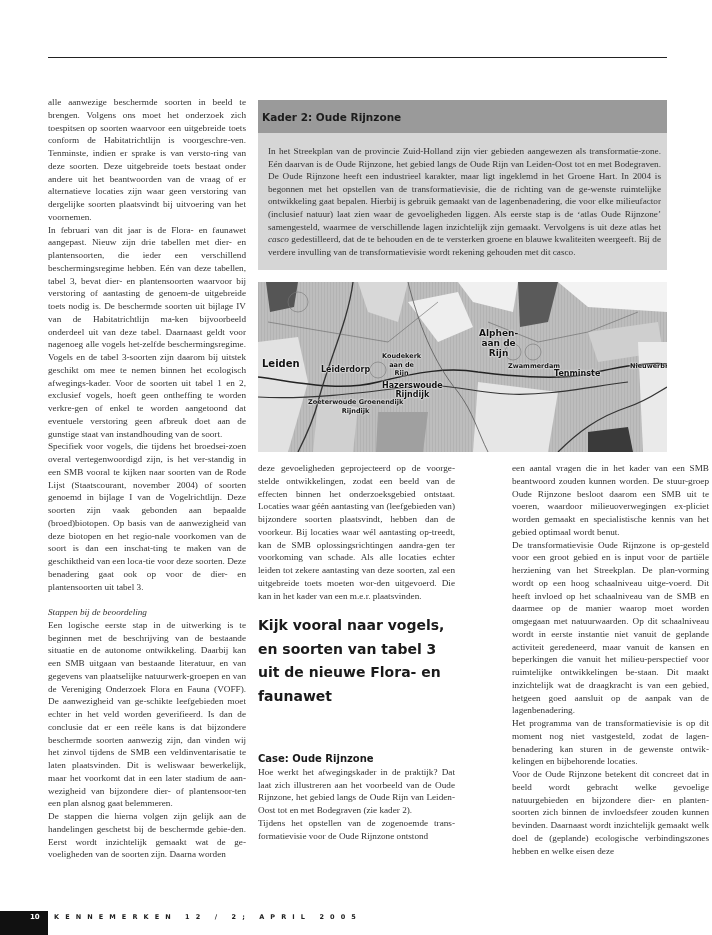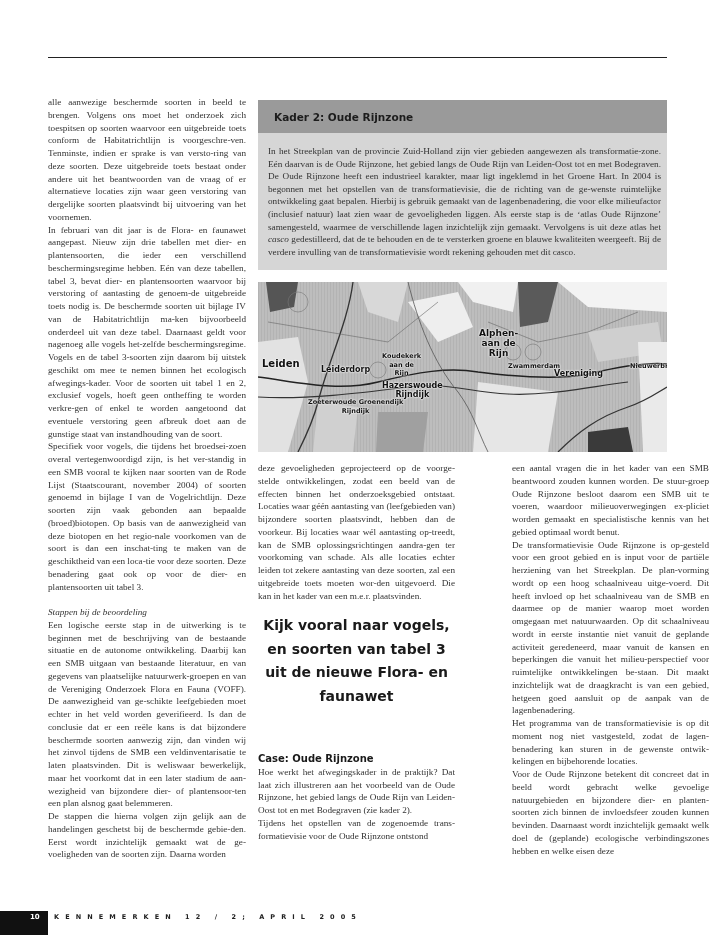--- a/index.html
+++ b/index.html
@@ -7,31 +7,31 @@
          font-family: "DejaVu Serif", "Liberation Serif", serif; color: #2a2a2a; }
   .top-rule { position: absolute; left: 48px; top: 57px; width: 619px; height: 1px; background: #222; }
   .col { position: absolute; font-size: 9.2px; line-height: 12.75px; text-align: justify; font-family: "Liberation Serif", serif; color: #333; }
   .col p { margin: 0; hyphens: manual; }
   .col .gap { height: 12.75px; }
   .col .sub { font-style: italic; }
   #col1 { left: 48px; top: 96px; width: 198px; }
   #col2 { left: 258px; top: 462px; width: 197px; }
   #col3 { left: 468px; top: 462px; width: 197px; margin-left: 44px; }
   .kader { position: absolute; left: 258px; top: 100px; width: 409px; }
-  .kader-head { background: #9a9a9a; height: 33px; padding: 0 16px; display: flex; align-items: center;
+  .kader-head { background: #9a9a9a; height: 33px; padding: 0 4px; display: flex; align-items: center;
                 font-family: "DejaVu Sans", sans-serif; font-weight: bold; font-size: 10.5px; color: #1c1c1c; }
   .kader-body { background: #d6d6d6; padding: 12px 6px 12px 10px; font-family: "Liberation Serif", serif;
                 font-size: 9.2px; line-height: 12.6px; text-align: justify; color: #333; height: 137px; box-sizing: border-box; }
   .kader-body em { font-style: italic; }
   .map { position: absolute; left: 258px; top: 282px; width: 409px; height: 170px; overflow: hidden; background: #b8b8b8; }
   .map svg { display: block; }
   .map-label { position: absolute; font-family: "DejaVu Sans", sans-serif; font-weight: bold; color: #111;
                font-size: 8px; line-height: 8.5px; text-align: center; white-space: pre-line;
                text-shadow: 0 0 2px #fff, 0 0 2px #fff; }
-  .pull { position: absolute; left: 258px; top: 614px; width: 197px; text-align: center;
+  .pull { position: absolute; left: 258px; top: 614px; width: 197px; text-align: left;
           font-family: "DejaVu Sans", sans-serif; font-weight: bold; font-size: 14px; line-height: 23.5px; color: #1a1a1a; }
   .case-title { font-family: "DejaVu Sans", sans-serif; font-weight: bold; font-size: 10px; color: #1a1a1a; }
   .footer-block { position: absolute; left: 0; top: 911px; width: 48px; height: 24px; background: #111; }
   .page-num { position: absolute; left: 30px; top: 913px; font-family: "DejaVu Sans", sans-serif; font-weight: bold; font-size: 7px; color: #fff; }
   .footer-text { position: absolute; left: 54px; top: 913px; font-family: "DejaVu Sans", sans-serif; font-size: 6.5px;
                  font-weight: bold; letter-spacing: 6.1px; color: #222; }
 </style>
 </head>
 <body>
 
@@ -92,21 +92,21 @@
 aan de
 Rijn</div>
   <div class="map-label" style="left:176px;top:46px;font-size:9px;line-height:10px;margin-left:45px;">Alphen-
 aan de
 Rijn</div>
   <div class="map-label" style="left:124px;top:100px;font-size:8px;">Hazerswoude
 Rijndijk</div>
   <div class="map-label" style="left:50px;top:116px;font-size:6.5px;">Zoeterwoude Groenendijk
 Rijndijk</div>
   <div class="map-label" style="left:250px;top:80px;font-size:6.5px;">Zwammerdam</div>
-  <div class="map-label" style="left:296px;top:88px;font-size:8px;">Vereniging</div>
+  <div class="map-label" style="left:296px;top:88px;font-size:8px;">Tenminste</div>
   <div class="map-label" style="left:372px;top:80px;font-size:6.5px;">Nieuwerbrug</div>
 </div>
 
 <div class="col" id="col2">
   <p>deze gevoeligheden geprojecteerd op de voorge-stelde ontwikkelingen, zodat een beeld van de effecten binnen het onderzoeksgebied ontstaat. Locaties waar géén aantasting van (leefgebieden van) bijzondere soorten plaatsvindt, hebben dan de voorkeur. Bij locaties waar wél aantasting op-treedt, kan de SMB oplossingsrichtingen aandra-gen ter voorkoming van schade. Als alle locaties echter leiden tot zekere aantasting van deze soorten, zal een uitgebreide toets moeten wor-den uitgevoerd. Die kan in het kader van een m.e.r. plaatsvinden.</p>
 </div>
 
 <div class="pull">Kijk vooral naar vogels, en soorten van tabel 3 uit de nieuwe Flora- en faunawet</div>
 
 <div class="col" style="left:258px;top:753px;width:197px;">

